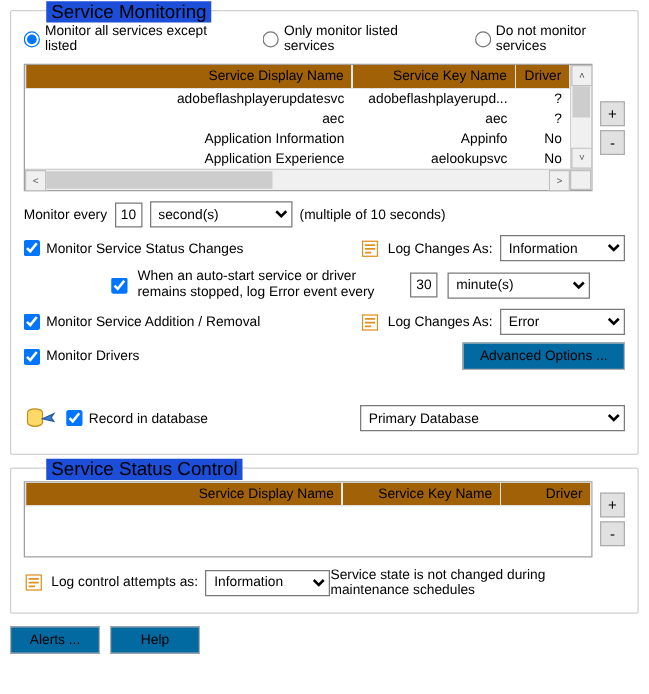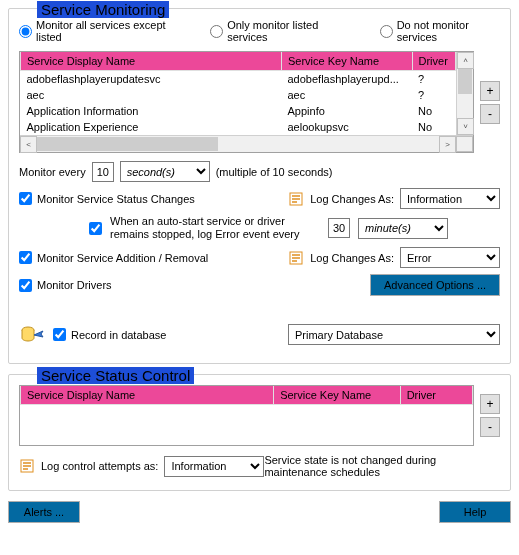--- a/index.html
+++ b/index.html
@@ -52,35 +52,36 @@
     border: 1px solid #a0a0a0;
     background: #fff;
     position: relative;
   }
   table.data {
     width: 100%;
     border-collapse: collapse;
     table-layout: fixed;
   }
   table.data th {
-    background: #ec4899;
+    background: #a16207;
     border: 1px solid #e0e0e0;
     border-top: none;
     font-weight: normal;
-    text-align: left;
+    text-align: right;
     padding: 3px 6px;
     font-size: 11px;
     position: relative;
   }
   table.data td {
     padding: 2px 6px;
     font-size: 11px;
     white-space: nowrap;
     overflow: hidden;
     text-overflow: ellipsis;
+    text-align: right;
   }
   .hscroll {
     height: 17px;
     display: flex;
     border-top: 1px solid #d0d0d0;
     background: #f0f0f0;
   }
   .hscroll .arrow, .vscroll .arrow {
     width: 17px; height: 17px;
     background: #f0f0f0;
@@ -125,21 +126,21 @@
     padding: 1px 4px;
     font-size: 11px;
   }
   select.sel {
     height: 21px;
     border: 1px solid #7a7a7a;
     background: #fff;
     font-size: 11px;
     padding: 0 2px;
   }
-  .sel-w1 { width: 90px; font-style: italic; }
+  .sel-w1 { width: 114px; }
   .sel-w2 { width: 100px; }
   .sel-pd { width: 212px; }
 
   .logicon {
     width: 16px; height: 16px;
     display: inline-flex; align-items: center; justify-content: center;
     font-size: 12px;
   }
   .dbicon {
     width: 28px; height: 20px;
@@ -148,21 +149,21 @@
 
   button.btn {
     height: 22px;
     padding: 0 12px;
     border: 1px solid #adadad;
     background: #0369a1;
     font-size: 11px;
     cursor: pointer;
     min-width: 72px;
   }
-  .right-align { display: flex; justify-content: space-between; gap: 8px; }
+  .right-align { display: flex; justify-content: flex-start; gap: 8px; }
 
   .empty-table-body { height: 36px; }
 
   .footer-note { font-size: 11px; }
   .two-col { display: flex; align-items: center; gap: 0; }
   .two-col .left { flex: 0 0 auto; display: flex; align-items: center; gap: 6px;}
   .two-col .right { flex: 1; }
 
   .auto-start-row {
     display: flex; align-items: center; gap: 8px;

